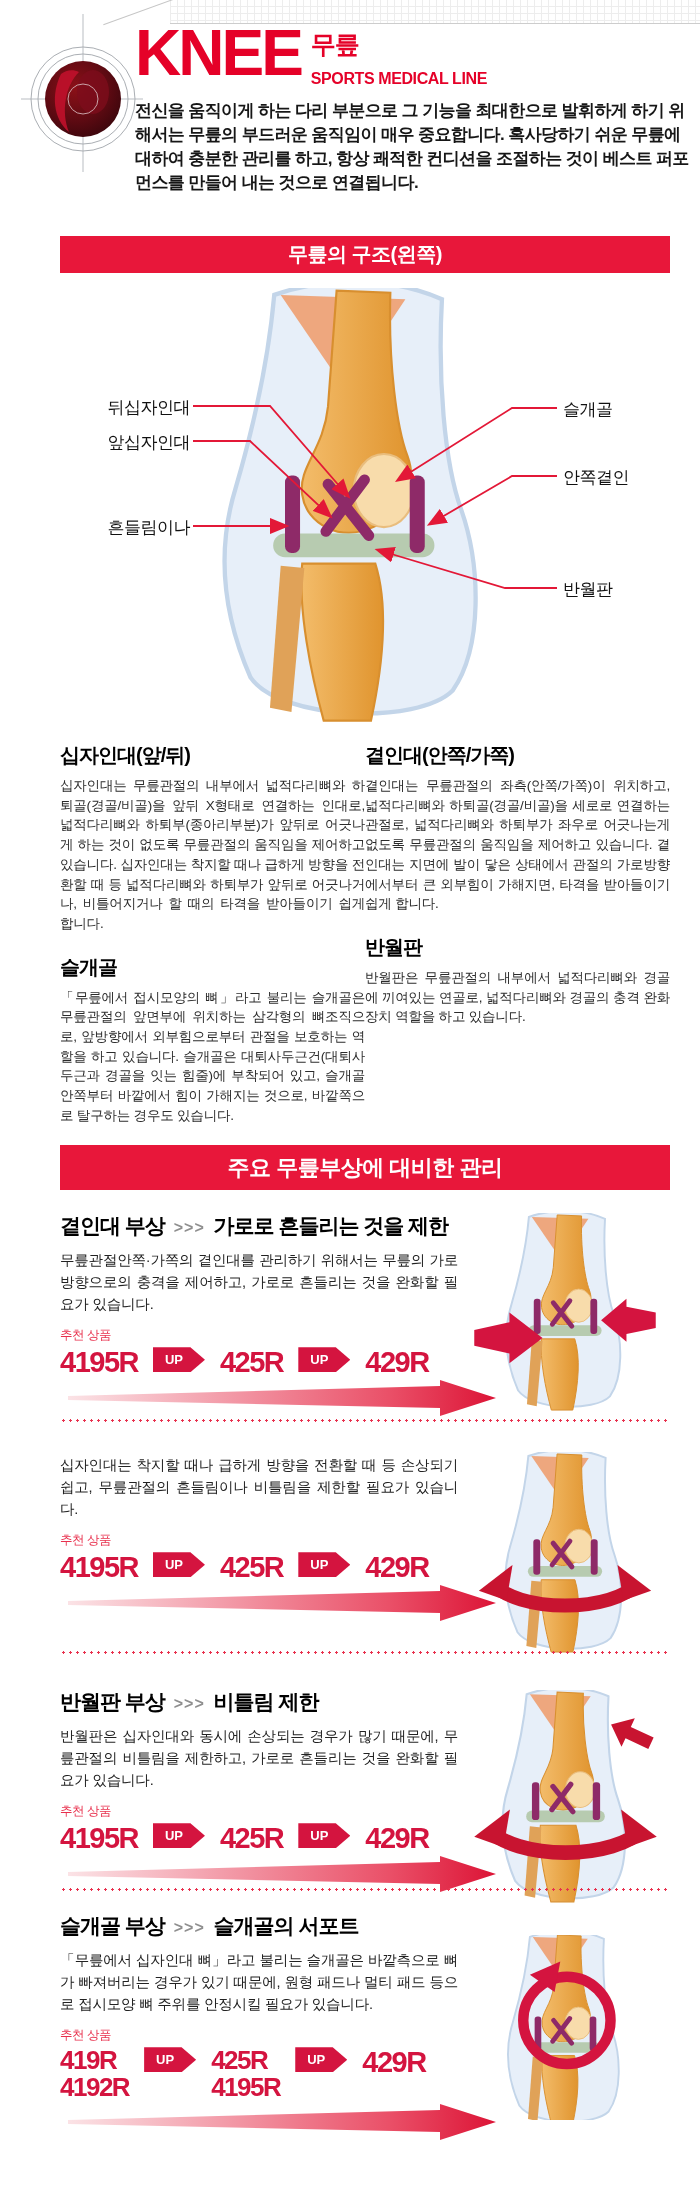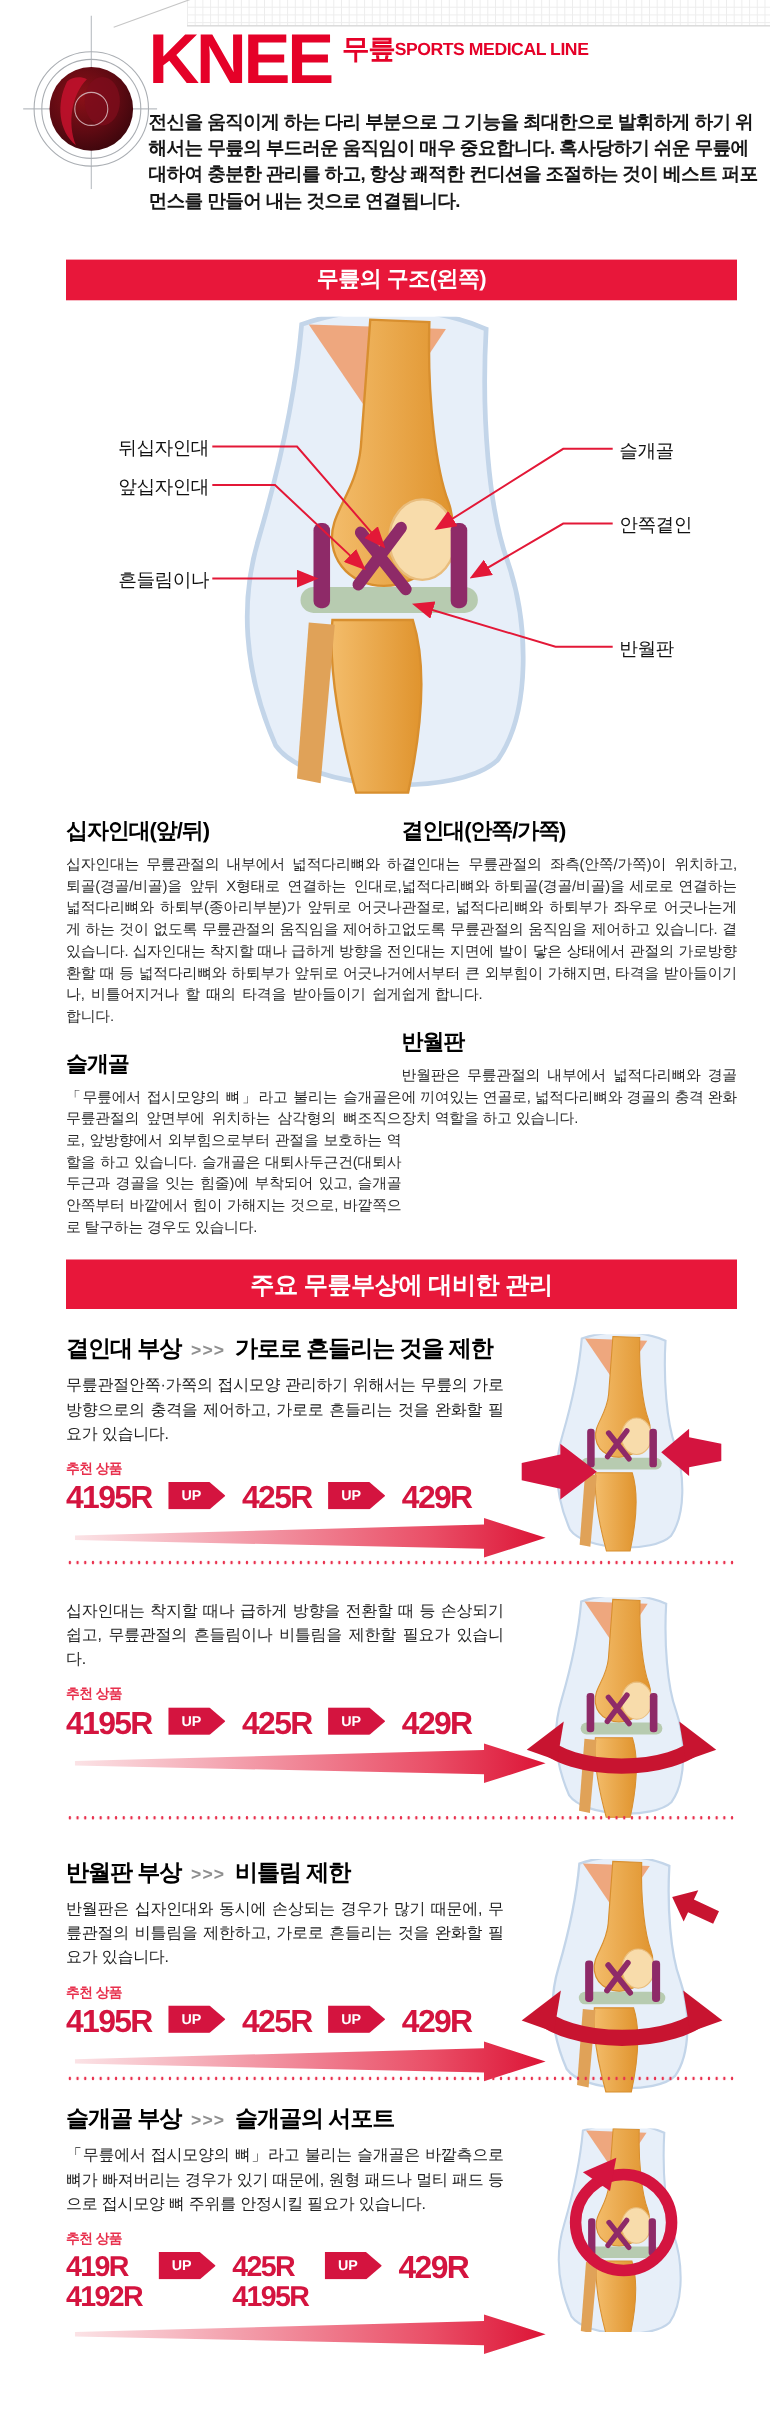--- a/index.html
+++ b/index.html
@@ -7,21 +7,21 @@
         font-family:"Liberation Sans","DejaVu Sans",sans-serif;color:#1f1f1f;margin-left:15px;}
   
   .topgrid{position:absolute;right:0;top:0;width:545px;height:23px;
     background-image:linear-gradient(90deg,#ededed 1px,transparent 1px),linear-gradient(0deg,#ededed 1px,transparent 1px);
     background-size:7px 7px;border-bottom:1px solid #cdcdcd;}
   .diagline{position:absolute;left:86px;top:11px;width:78px;height:1px;background:#c6c6c6;
     transform:rotate(-20deg);}
   .logo{position:absolute;left:6px;top:14px;}
   .titleblock{position:absolute;left:120px;top:22px;display:flex;align-items:flex-start;gap:10px;}
   .knee-title{font-size:64px;line-height:0.98;font-weight:bold;color:#e50128;letter-spacing:-3px;margin:0;}
-  .subcol{display:flex;padding-top:6px;}
+  .subcol{display:flex;flex-direction:column;padding-top:6px;}
   .sub-kr{font-size:25px;font-weight:bold;color:#e50128;letter-spacing:-1px;}
   .sub-en{font-size:16px;font-weight:bold;color:#e50128;margin-top:9px;letter-spacing:-0.4px;}
   .intro{position:absolute;left:120px;top:99px;width:566px;font-size:17px;line-height:1.42;
     font-weight:600;color:#161616;letter-spacing:-0.6px;text-align:left;margin:0;}
   
   .band{position:absolute;left:45px;width:610px;background:#e8173a;color:#fff;
     font-weight:bold;text-align:center;}
   .band1{top:236px;height:37px;line-height:37px;font-size:20px;letter-spacing:-0.5px;}
   .band2{top:1145px;height:45px;line-height:45px;font-size:22px;letter-spacing:-0.5px;}
   
@@ -35,21 +35,21 @@
   .col h3{margin:0 0 7px 0;font-size:20px;font-weight:bold;color:#000;letter-spacing:-1px;}
   .col p{margin:0 0 20px 0;font-size:13.5px;line-height:1.46;text-align:justify;color:#2b2b2b;letter-spacing:-0.2px;}
   
   .care{position:absolute;left:45px;width:610px;}
   .care-left{width:400px;}
   .care h3{margin:0 0 10px 0;font-size:21px;font-weight:bold;color:#000;white-space:nowrap;
     letter-spacing:-1px;width:600px;}
   .care h3 .chev{color:#8f8f8f;font-size:16px;letter-spacing:1px;font-weight:bold;padding:0 4px;}
   .care p{margin:0 0 12px 0;font-size:14.5px;line-height:1.5;text-align:justify;color:#222;
     letter-spacing:-0.2px;width:398px;}
-  .rec{font-size:12.5px;color:#e8304d;font-weight:bold;margin:0 0 3px 0;letter-spacing:-0.5px;}
+  .rec{font-size:12.5px;color:#e8304d;font-weight:normal;margin:0 0 3px 0;letter-spacing:-0.5px;}
   .prod-row{display:flex;align-items:flex-start;gap:15px;margin:0 0 2px 0;}
   .prod{font-size:29px;font-weight:bold;color:#d4143f;letter-spacing:-1.5px;white-space:pre-line;line-height:1.04;}
   .prod.small{font-size:26px;}
   .up{display:inline-block;background:#d4143f;color:#fff;font-size:13px;font-weight:bold;
     width:52px;height:25px;line-height:25px;text-align:center;
     clip-path:polygon(0 0,72% 0,100% 50%,72% 100%,0 100%);padding-right:10px;box-sizing:border-box;}
   .grad-arrow{margin-left:8px;}
   .dotted{position:absolute;left:45px;width:610px;height:3px;
     background-image:radial-gradient(circle,#e8304d 1.2px,transparent 1.4px);
     background-size:7px 3px;background-repeat:repeat-x;}
@@ -157,21 +157,21 @@
 
   <div class="band band2">주요 무릎부상에 대비한 관리</div>
 
   <div class="care" style="top:1212px;">
     <div class="care-left">
       <h3>
         <span>곁인대 부상</span>
         <span class="chev">&gt;&gt;&gt;</span>
         <span>가로로 흔들리는 것을 제한</span>
       </h3>
-      <p>무릎관절안쪽·가쪽의 접시모양 관리하기 위해서는 무릎의 가로방향으로의 충격을 제어하고, 가로로 흔들리는 것을 완화할 필요가 있습니다.</p>
+      <p>무릎관절안쪽·가쪽의 곁인대를 관리하기 위해서는 무릎의 가로방향으로의 충격을 제어하고, 가로로 흔들리는 것을 완화할 필요가 있습니다.</p>
       <div class="rec">추천 상품</div>
       <div class="prod-row">
         <span class="prod">4195R</span>
         <span class="up">UP</span>
         <span class="prod">425R</span>
         <span class="up">UP</span>
         <span class="prod">429R</span>
       </div>
       <svg class="grad-arrow" width="430" height="38">
           <use href="#gradArrow"></use>
@@ -241,21 +241,21 @@
   </svg>
   <div class="dotted" style="top:1888px;"></div>
 
   <div class="care" style="top:1912px;">
     <div class="care-left">
       <h3>
         <span>슬개골 부상</span>
         <span class="chev">&gt;&gt;&gt;</span>
         <span>슬개골의 서포트</span>
       </h3>
-      <p>「무릎에서 접시모양의 뼈」라고 불리는 슬개골은 바깥측으로 뼈가 빠져버리는 경우가 있기 때문에, 원형 패드나 멀티 패드 등으로 접시모양 뼈 주위를 안정시킬 필요가 있습니다.</p>
+      <p>「무릎에서 십자인대 뼈」라고 불리는 슬개골은 바깥측으로 뼈가 빠져버리는 경우가 있기 때문에, 원형 패드나 멀티 패드 등으로 접시모양 뼈 주위를 안정시킬 필요가 있습니다.</p>
       <div class="rec">추천 상품</div>
       <div class="prod-row">
         <span class="prod small">419R
 4192R</span>
         <span class="up">UP</span>
         <span class="prod small">425R
 4195R</span>
         <span class="up">UP</span>
         <span class="prod">429R</span>
       </div>

